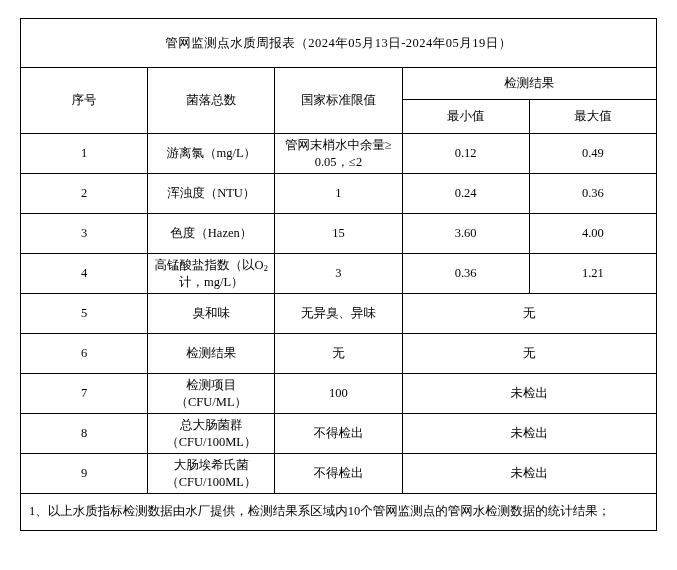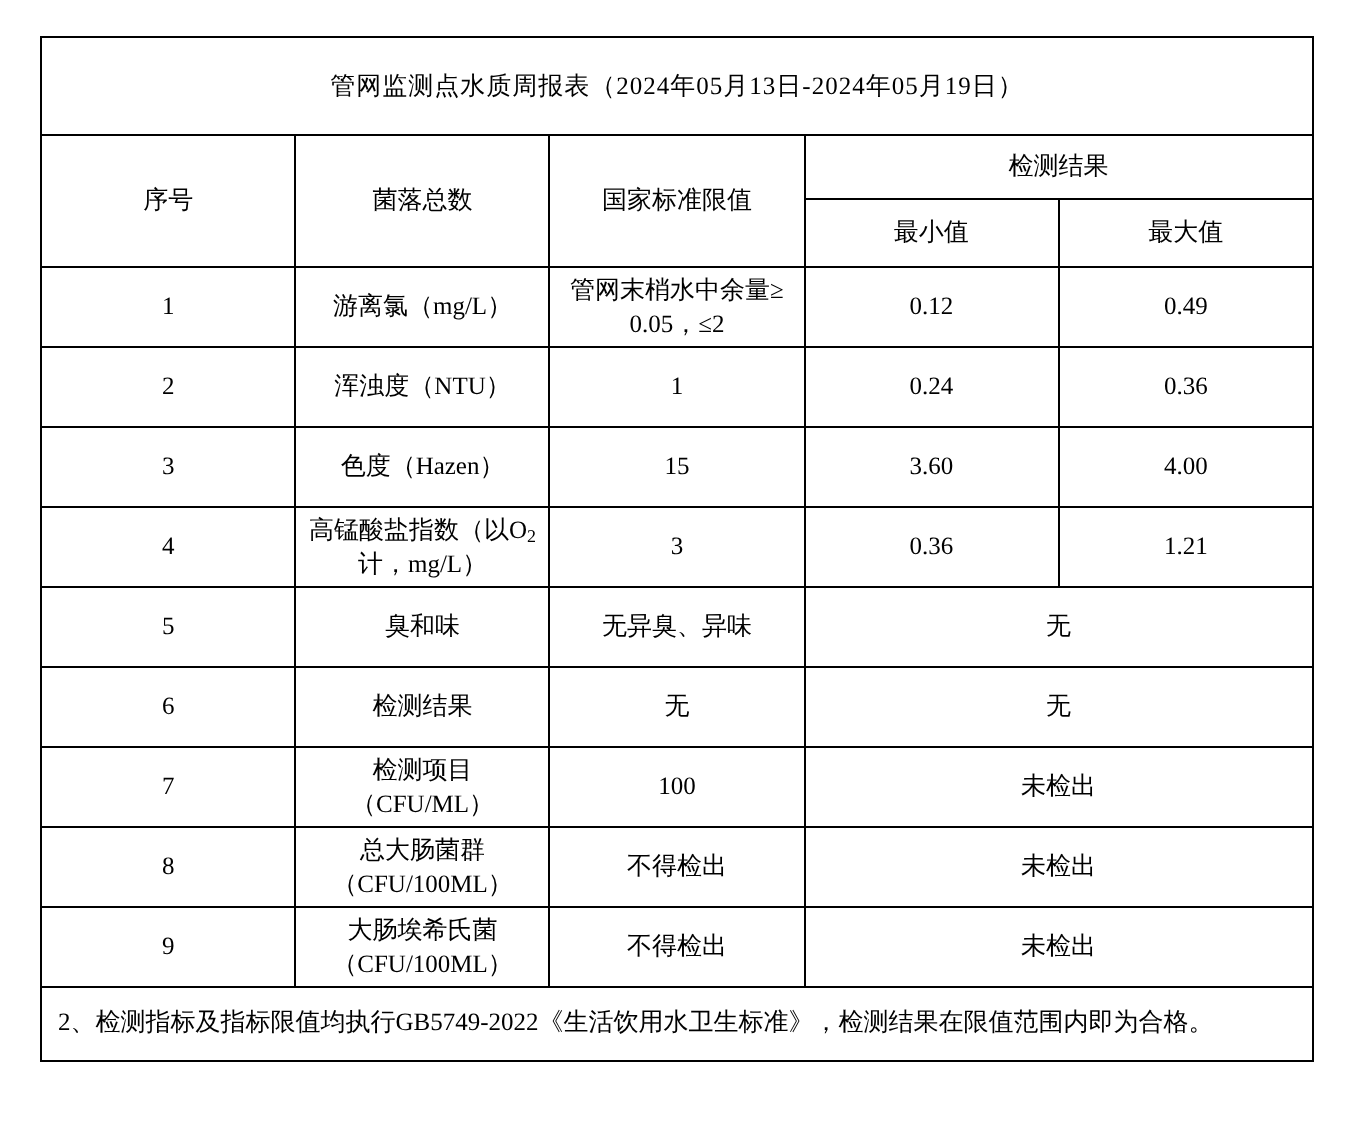--- a/index.html
+++ b/index.html
@@ -159,16 +159,16 @@
       <tr>
         <td class="row-td">9</td>
         <td class="row-td">大肠埃希氏菌（CFU/100ML）</td>
         <td class="row-td">不得检出</td>
         <td class="row-td" colspan="2">未检出</td>
       </tr>
     </tbody>
   </table>
 
   <div class="note">
-    <div>2、检测指标及指标限值均执行GB5749-2022《生活饮用水卫生标准》，检测结果在限值范围内即为合格。</div>
+    <div>1、以上水质指标检测数据由水厂提供，检测结果系区域内10个管网监测点的管网水检测数据的统计结果；</div>
   </div>
 
 </div>
 
 </body></html>

